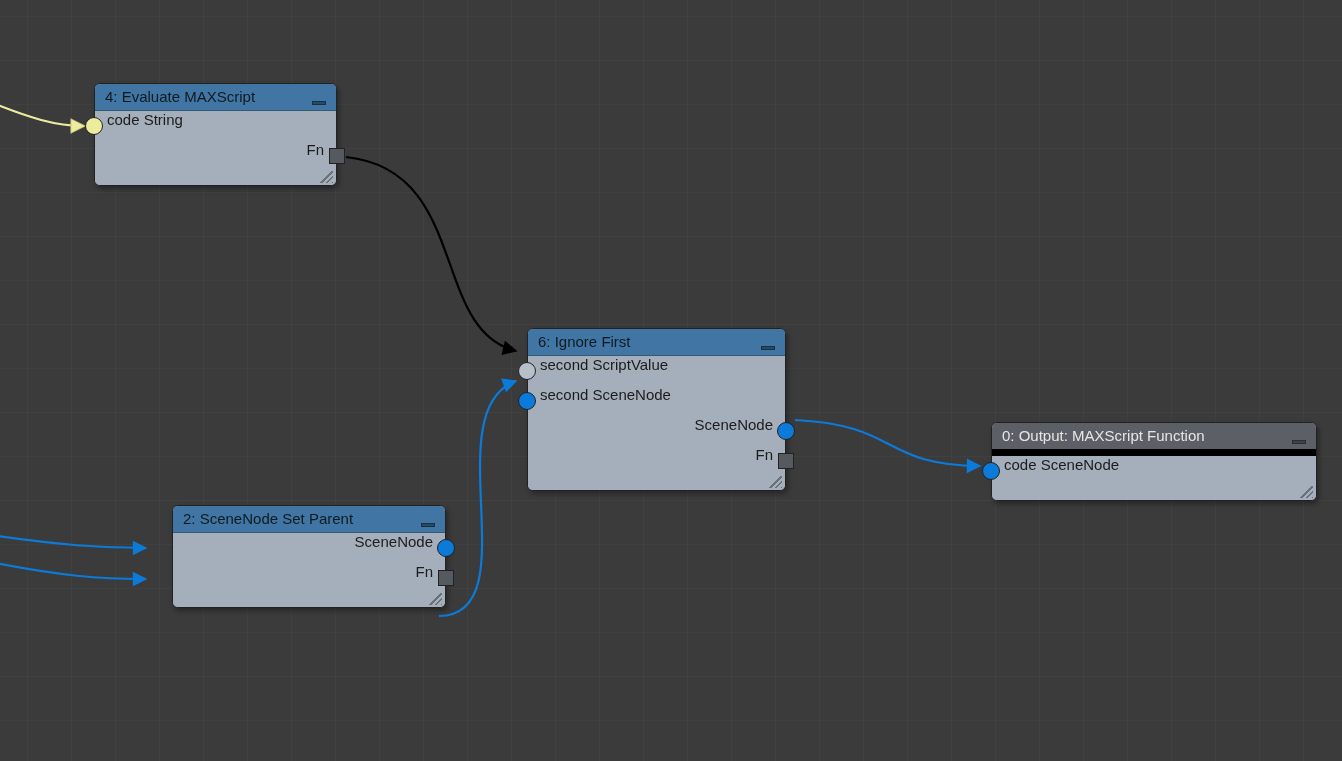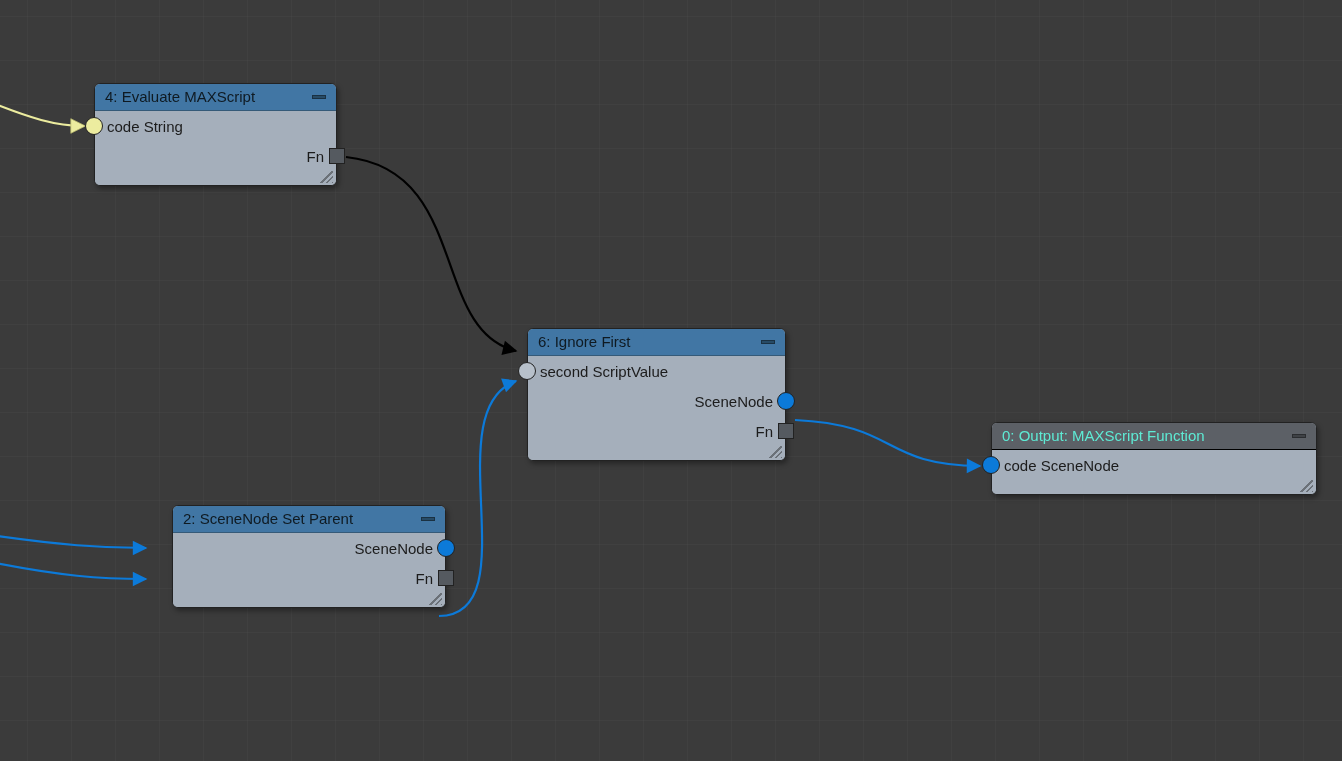--- a/index.html
+++ b/index.html
@@ -35,45 +35,45 @@
   }
   .node .title {
     background: #4176a4;
     color: #0f1a22;
     font-size: 15px;
     padding: 4px 10px 5px 10px;
     border-top-left-radius: 5px;
     border-top-right-radius: 5px;
     border-bottom: 1px solid #355a78;
     display: flex;
-    align-items: center;
+    align-items: flex-end;
     justify-content: space-between;
   }
   .node.darktitle .title {
     background: #5c6066;
-    color: #5eead4;
-    border-bottom: 1px solid #000000;
+    color: #e5e5e5;
+    border-bottom: 7px solid #000000;
   }
   .minmark {
     width: 14px; height: 4px;
     background: #274b66;
     border: 1px solid #1a3142;
     margin-left: 8px;
     flex: 0 0 auto;
   }
   .node.darktitle .minmark {
     background: #3f4246;
     border: 1px solid #2b2d30;
   }
   .row {
     position: relative;
     height: 30px;
     display: flex;
-    align-items: center;
-    padding: 12px 12px;
+    align-items: flex-start;
+    padding: 0 12px;
   }
   .row.in  { justify-content: flex-start; text-align: left; }
   .row.out { justify-content: flex-end;   text-align: right; }
   .row span.lbl { color: #1c1c1c; }
   .port {
     position: absolute;
     width: 18px; height: 18px;
     border-radius: 50%;
     border: 1px solid #222;
     background: #a5afbb;
@@ -163,20 +163,24 @@
 
 <div class="node" style="left:527px; top:308px; width:259px;margin-top:20px;">
   <div class="title">
     <span class="lbl">6: Ignore First</span>
     <span class="minmark"></span>
   </div>
   <div class="row in">
     <span class="port grey"></span>
     <span class="lbl">second ScriptValue</span>
   </div>
+  <div class="row in">
+    <span class="port blue"></span>
+    <span class="lbl">second SceneNode</span>
+  </div>
   <div class="row out">
     <span class="lbl">SceneNode</span>
     <span class="port blue"></span>
   </div>
   <div class="row out">
     <span class="lbl">Fn</span>
     <span class="sq"></span>
   </div>
   <div class="foot">
     <div class="grip"></div>

